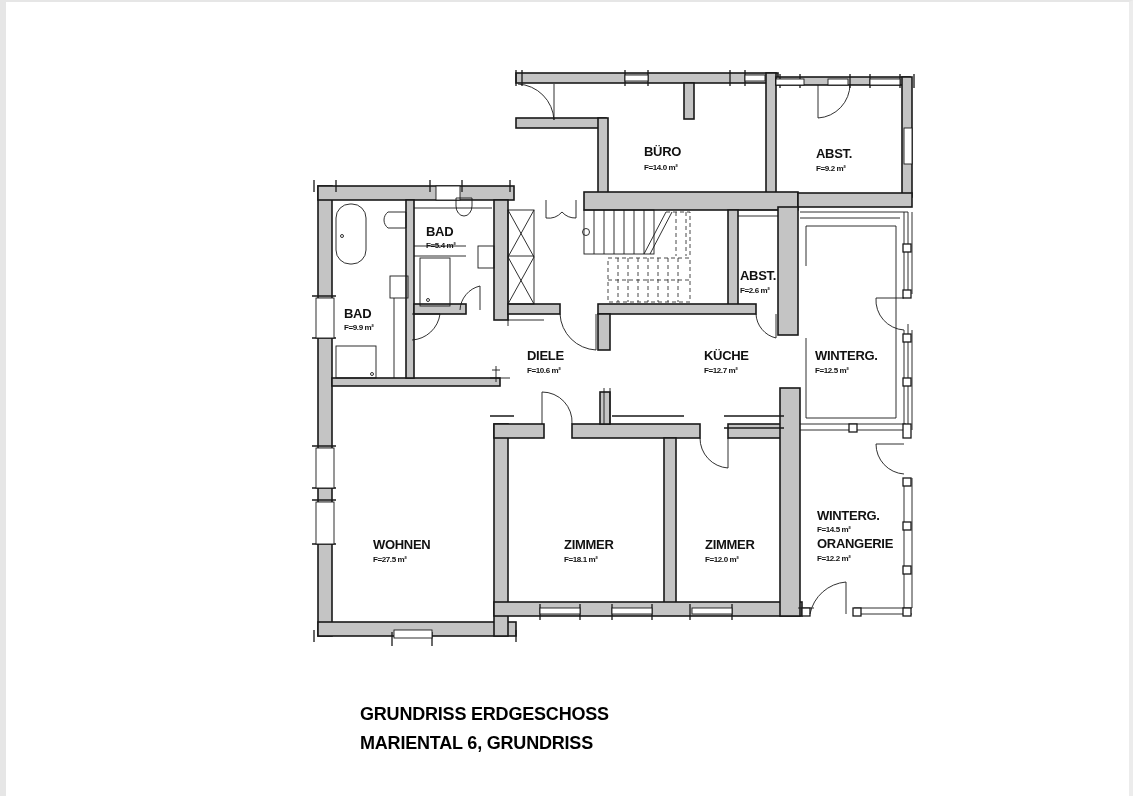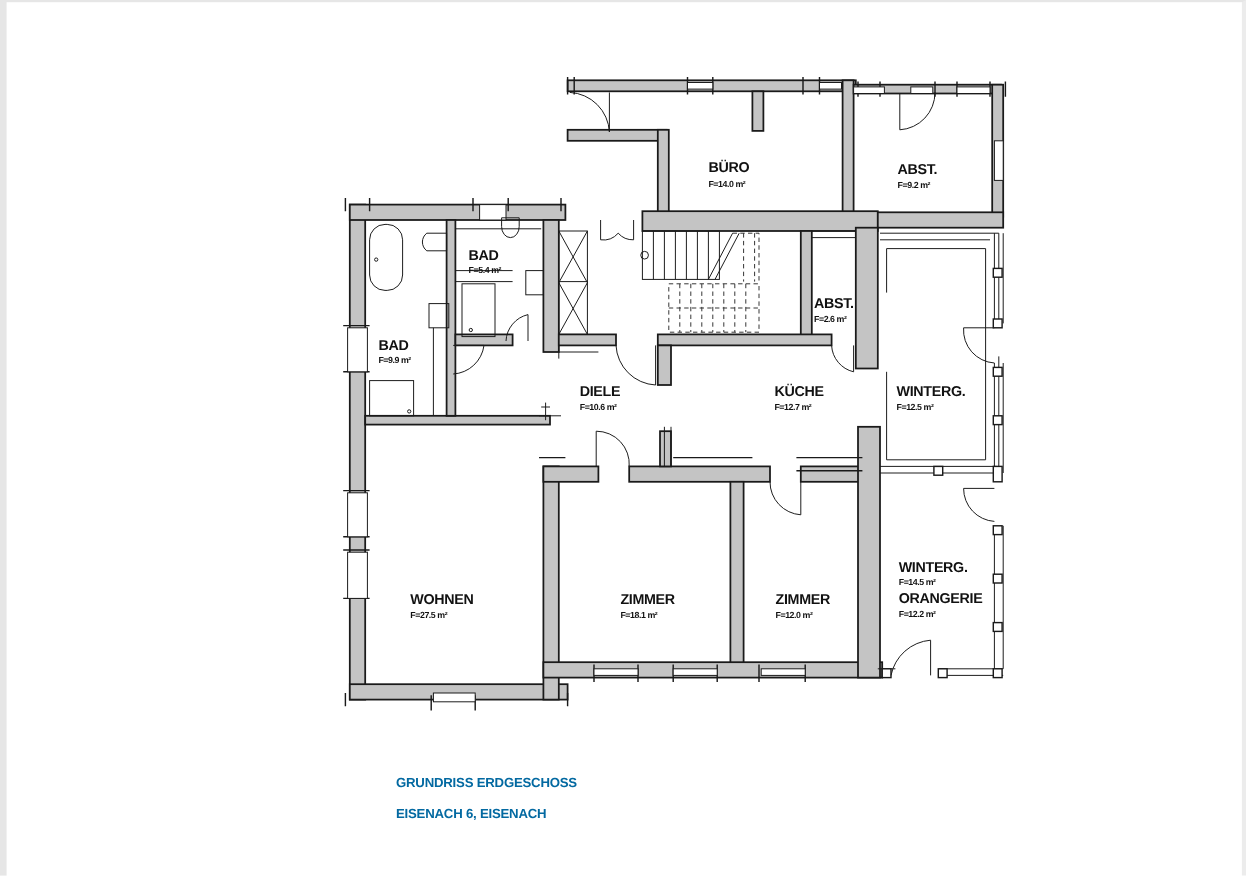--- a/index.html
+++ b/index.html
@@ -8,21 +8,21 @@
            border-left: 6px solid #e6e6e6; border-top: 2px solid #e6e6e6; border-right: 4px solid #ececec; background: #fff; }
   svg.plan { position: absolute; left: 0; top: 0; }
   .wall { fill: #c4c4c4; stroke: #1a1a1a; stroke-width: 1.6; }
   .line { stroke: #1a1a1a; stroke-width: 1.3; fill: none; }
   .thin { stroke: #1a1a1a; stroke-width: 0.9; fill: none; }
   .dash { stroke: #333; stroke-width: 0.9; fill: none; stroke-dasharray: 4 3; }
   .win { fill: #fff; stroke: #1a1a1a; stroke-width: 0.9; }
   .post { fill: #fff; stroke: #1a1a1a; stroke-width: 1.3; }
   .room-name { font-family: "Liberation Sans", sans-serif; font-weight: bold; font-size: 13px; fill: #111; letter-spacing: -0.3px; }
   .room-area { font-family: "Liberation Sans", sans-serif; font-weight: bold; font-size: 8px; fill: #111; letter-spacing: -0.4px; }
-  .title { position: absolute; left: 360px; font-weight: bold; font-size: 12px; color: #0369a1; letter-spacing: -0.2px; }
+  .title { position: absolute; left: 360px; font-weight: bold; font-size: 18px; color: #000000; letter-spacing: -0.2px; }
 </style>
 </head>
 <body>
 
 <div class="frame"></div>
 
 <svg class="plan" width="1133" height="796" viewBox="0 0 1133 796">
 
   <g>
 
@@ -205,13 +205,13 @@
       <text class="room-area" x="817" y="532">F=14.5 m²</text>
     </g>
     <g>
       <text class="room-name" x="817" y="548">ORANGERIE</text>
       <text class="room-area" x="817" y="561">F=12.2 m²</text>
     </g>
   </g>
 </svg>
 
 <div class="title" style="top:704px;">GRUNDRISS ERDGESCHOSS</div>
-<div class="title" style="top:733px;">EISENACH 6, EISENACH</div>
+<div class="title" style="top:733px;">MARIENTAL 6, GRUNDRISS</div>
 
 </body></html>

